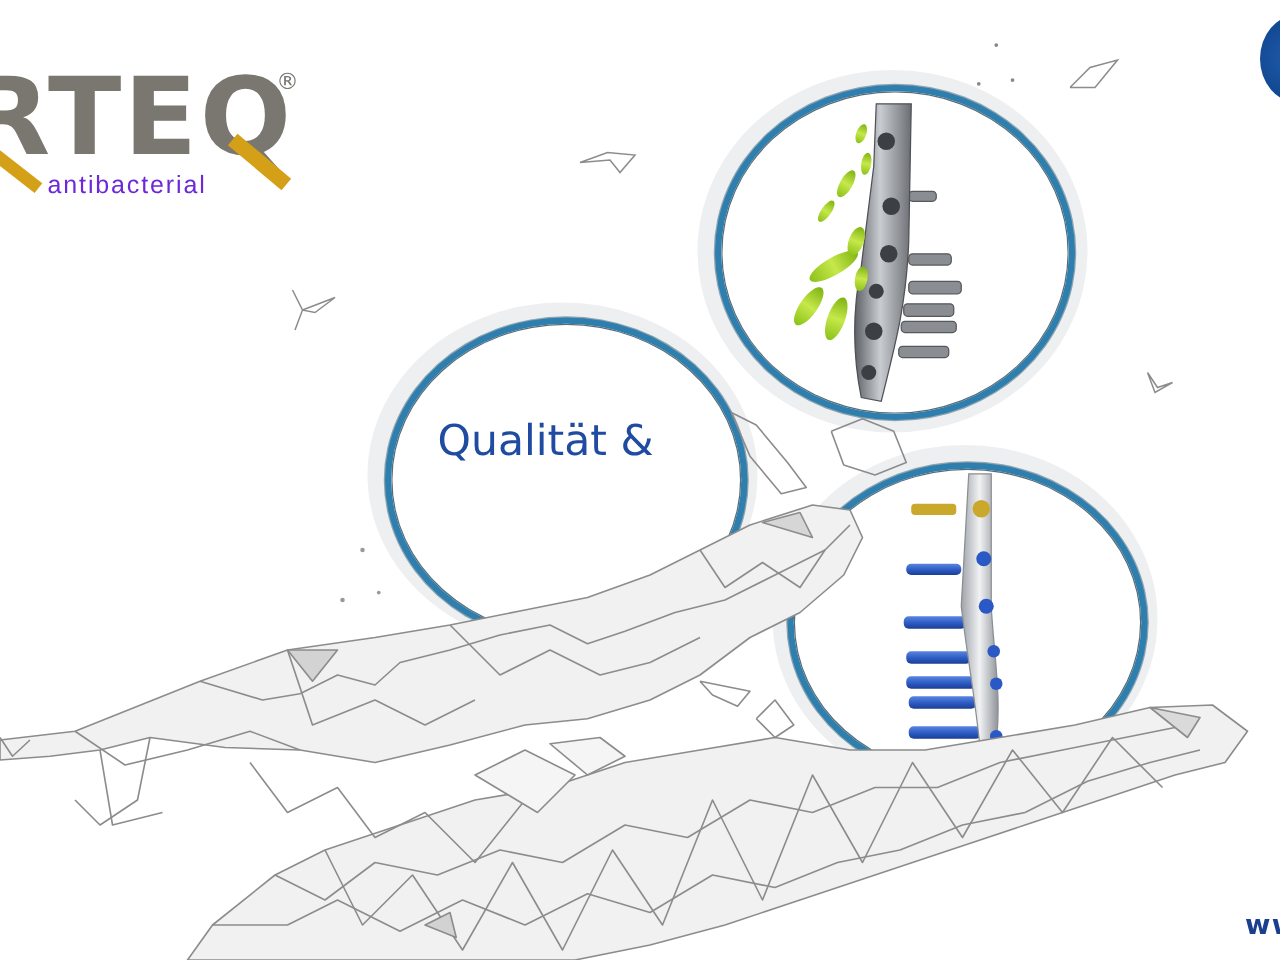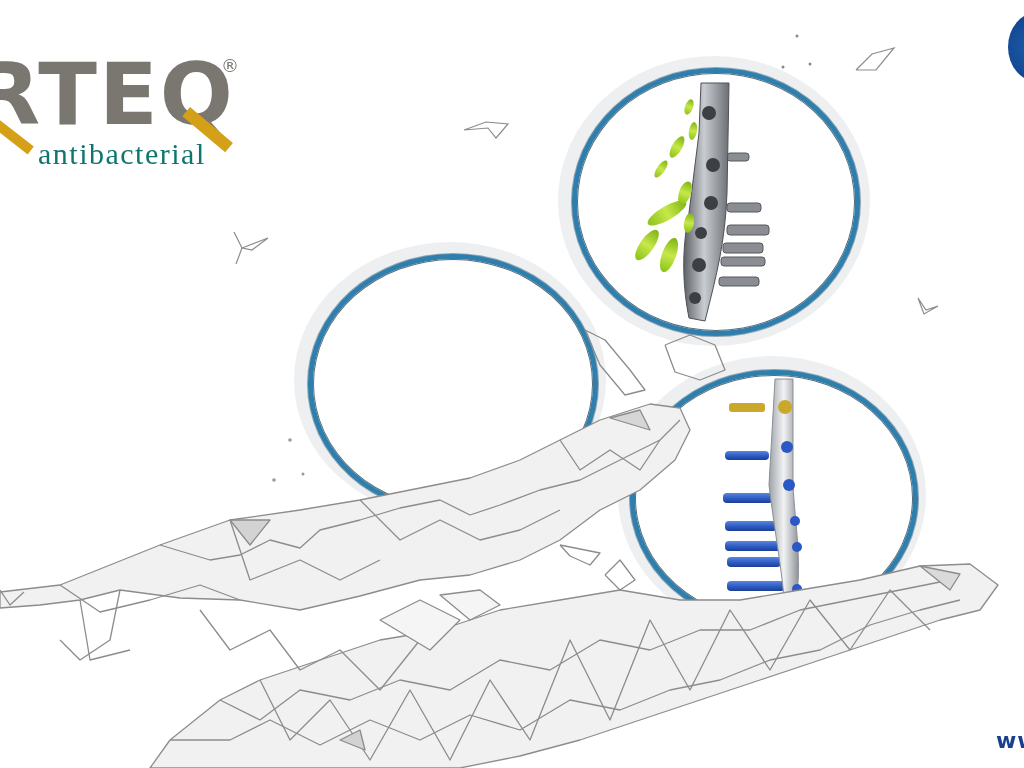--- a/index.html
+++ b/index.html
@@ -1,21 +1,21 @@
 <!DOCTYPE html>
 <html><head>
 <meta charset="utf-8">
 <style>
   html, body { margin:0; padding:0; }
   body { width:1024px; height:768px; overflow:hidden; background:#ffffff; position:relative; font-family:"Liberation Sans", sans-serif; }
   .abs { position:absolute; }
   .logo-wrap { left:0; top:45px; width:260px; height:140px; }
   .logo-letters { position:absolute; left:-26px; top:6px; font-family:"DejaVu Sans", sans-serif; font-size:86px; font-weight:bold; color:#7a7670; letter-spacing:2px; line-height:1; }
   .logo-reg { position:absolute; left:221px; top:10px; font-size:18px; color:#7a7670; font-family:"DejaVu Sans", sans-serif; }
-  .logo-sub { position:absolute; left:38px; top:92px; font-family:Liberation Serif, serif; font-size:30px; color:#0f766e; letter-spacing:1.5px; }
+  .logo-sub { position:absolute; left:38px; top:92px; font-family:Liberation Sans, sans-serif; font-size:20px; color:#6d28d9; letter-spacing:1.5px; }
   .logo-accent { position:absolute; background:#d4a017; transform-origin:left top; }
   .blue-dot { left:1008px; top:12px; width:60px; height:70px; border-radius:50%; background:radial-gradient(circle at 40% 50%, #1f5aa6 0%, #0f4591 70%, #0c3a7c 100%); }
   .www { left:996px; top:728px; font-family:"DejaVu Sans", sans-serif; font-weight:bold; font-size:22px; color:#1a3f8f; letter-spacing:1px; }
   .circle { border-radius:50%; }
   .circle-halo { background:#eeeff1; }
   .circle-ring { border:5px solid #2f7fae; box-shadow: inset 0 0 0 1px #5b6b74, 0 0 0 1px #8da3af; background:#fff; }
   .headline { left:350px; top:330px; width:220px; font-family:"DejaVu Sans", sans-serif; color:#1f4ba0; font-size:34px; line-height:47px; }
   svg { position:absolute; overflow:visible; }
 </style>
 </head>
@@ -98,20 +98,21 @@
       <ellipse cx="112" cy="34" rx="8" ry="4" transform="rotate(-70 112 34)"></ellipse>
       <ellipse cx="116" cy="58" rx="9" ry="4" transform="rotate(-80 116 58)"></ellipse>
       <ellipse cx="84" cy="96" rx="10" ry="4" transform="rotate(-55 84 96)"></ellipse>
     </g>
   </svg>
 </div>
 
 <div class="abs circle circle-halo" style="left:294px;top:242px;width:312px;height:276px;"></div>
 <div class="abs circle circle-ring" style="left:308px;top:254px;width:280px;height:250px;"></div>
 <div class="abs headline">
+  <div>Qualität &amp;</div>
 </div>
 
 <div class="abs circle circle-halo" style="left:618px;top:356px;width:308px;height:278px;"></div>
 <div class="abs circle circle-ring" style="left:630px;top:370px;width:278px;height:246px;">
   <svg style="left:0;top:0" width="278" height="246" viewBox="0 0 278 246">
     <defs>
       <linearGradient id="steel2" x1="0" x2="1">
         <stop offset="0" stop-color="#9ea3a8"></stop>
         <stop offset="0.5" stop-color="#f1f2f4"></stop>
         <stop offset="1" stop-color="#8f9499"></stop>

